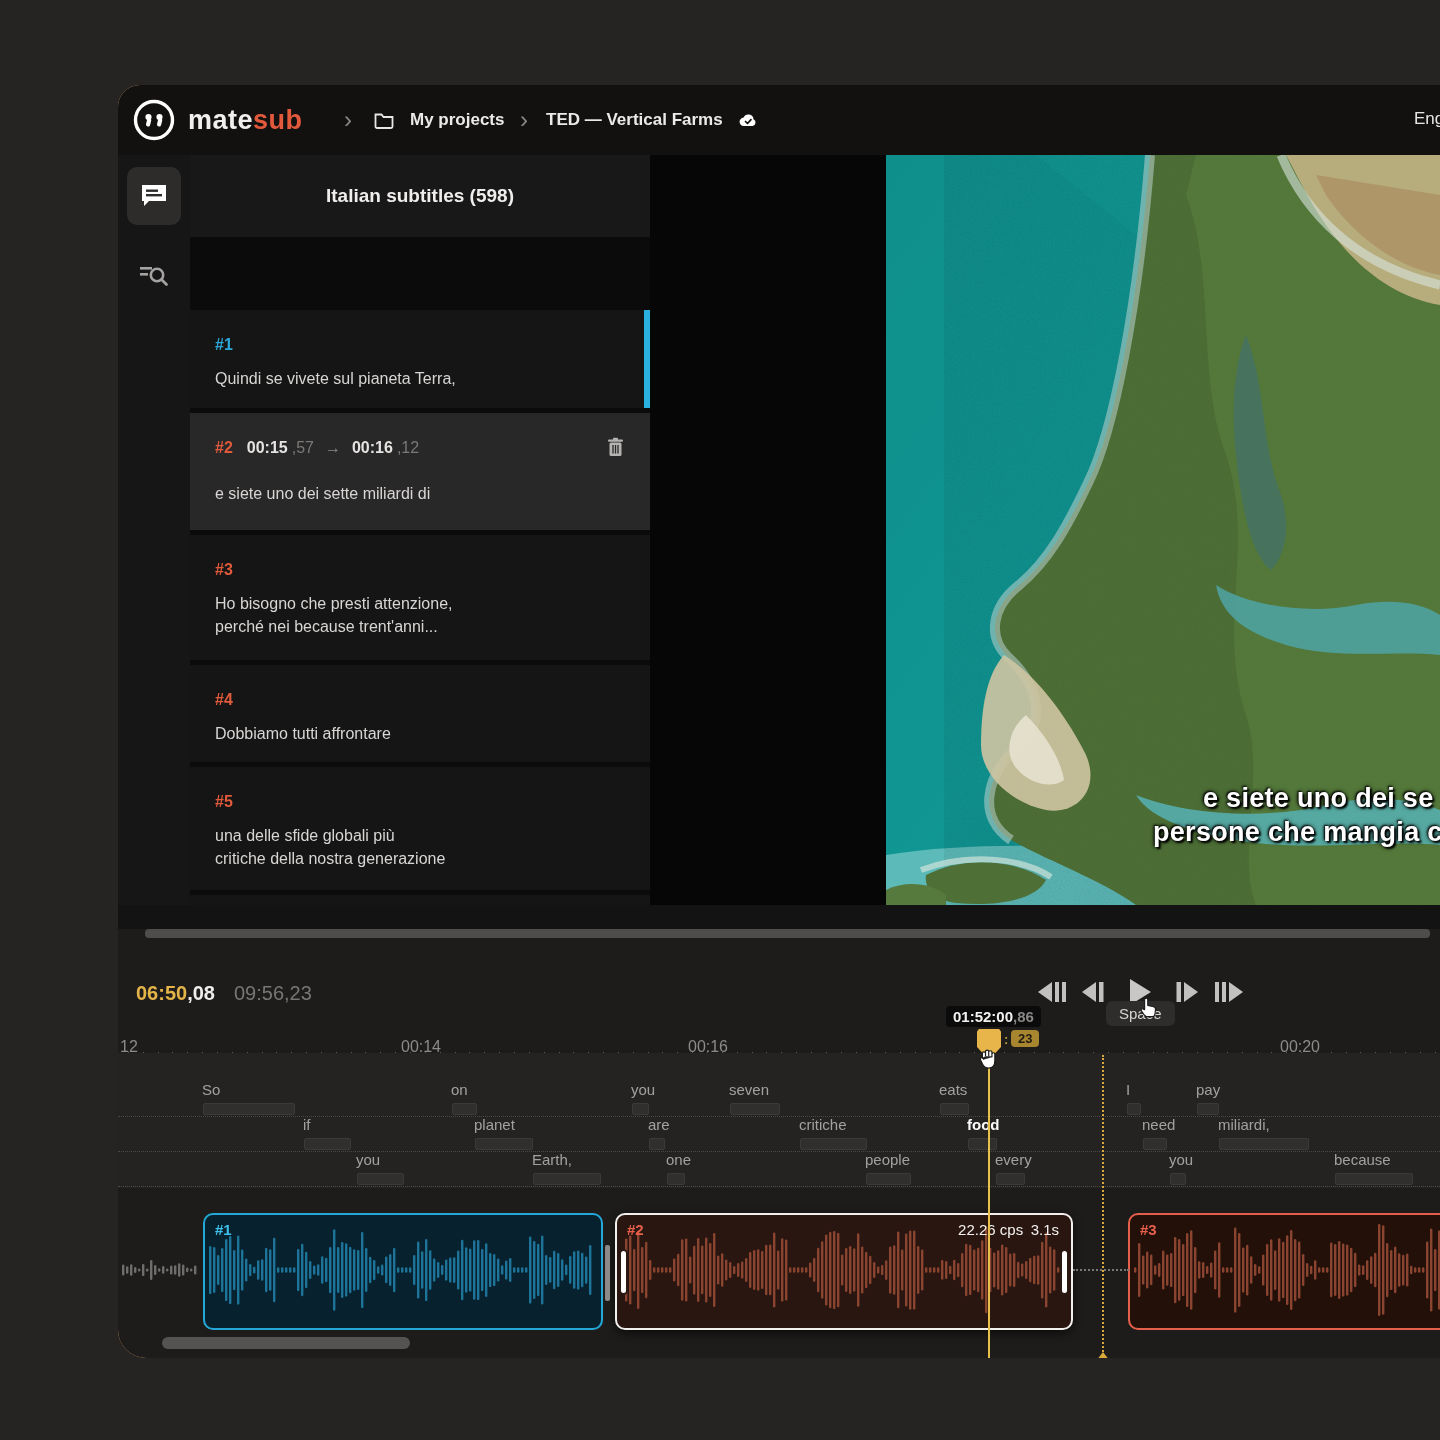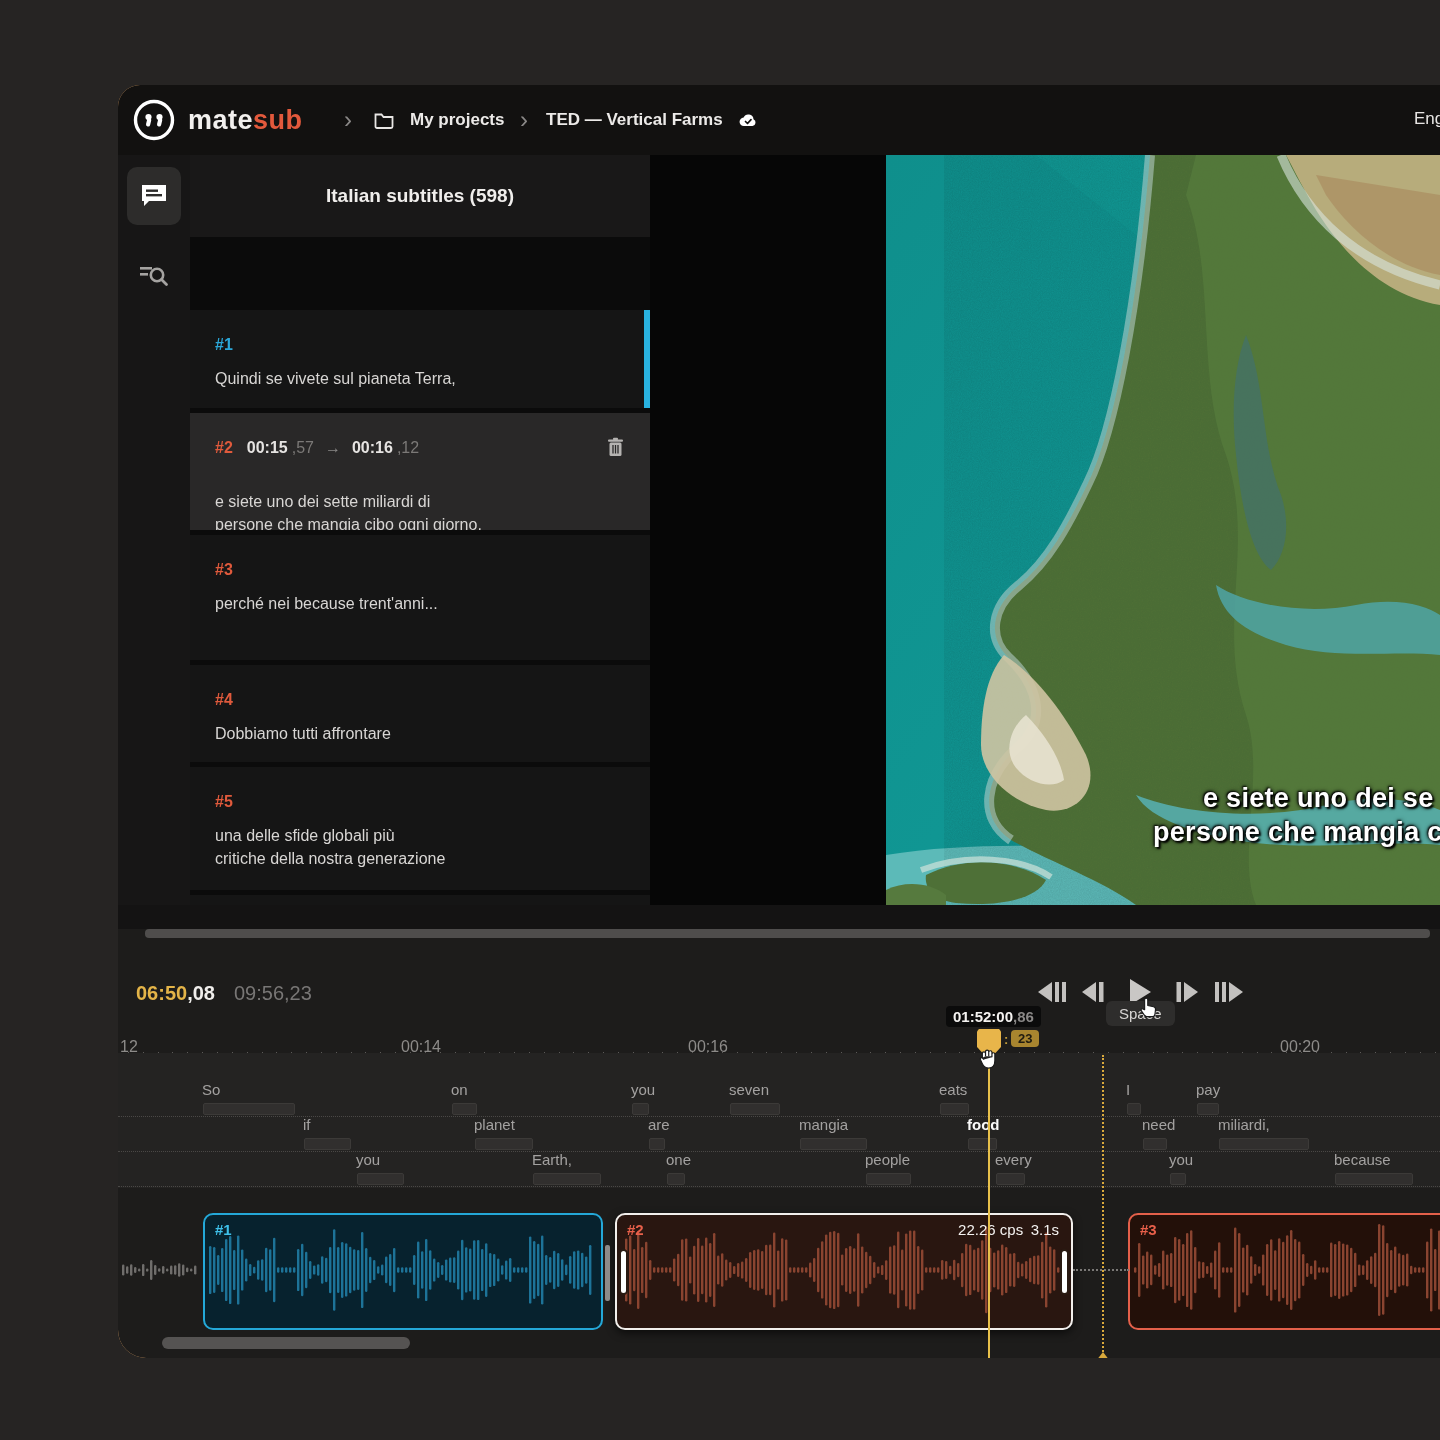--- a/index.html
+++ b/index.html
@@ -192,26 +192,26 @@
         <div class="trash">
           <svg width="17" height="20" viewBox="0 0 17 20">
             <rect x="2.5" y="5.5" width="12" height="13.5" rx="1.5" fill="#b5b3b1"></rect>
             <rect x="1" y="2.5" width="15" height="2.2" rx="1" fill="#b5b3b1"></rect>
             <rect x="6" y="0.8" width="5" height="2.4" rx="1" fill="#b5b3b1"></rect>
             <line x1="6" y1="8" x2="6" y2="16.5" stroke="#292828" stroke-width="1.3"></line>
             <line x1="8.5" y1="8" x2="8.5" y2="16.5" stroke="#292828" stroke-width="1.3"></line>
             <line x1="11" y1="8" x2="11" y2="16.5" stroke="#292828" stroke-width="1.3"></line>
           </svg>
         </div>
-        <div class="sub-line" style="margin-top:20px;">e siete uno dei sette miliardi di</div>
-        <div class="sub-line">persone che mangia cibo ogni giorno.</div>
+        <div class="sub-line" style="margin-top:12px;">e siete uno dei sette miliardi di</div>
       </div>
 
       <div class="sub-item" style="top:380px;height:125px;">
         <div class="sub-id">#3</div>
+        <div class="sub-line">Ho bisogno che presti attenzione,</div>
         <div class="sub-line">perché nei because trent'anni...</div>
       </div>
 
       <div class="sub-item" style="top:510px;height:97px;">
         <div class="sub-id">#4</div>
         <div class="sub-line">Dobbiamo tutti affrontare</div>
       </div>
 
       <div class="sub-item" style="top:612px;height:123px;">
         <div class="sub-id">#5</div>
@@ -435,21 +435,21 @@
         <div class="word-lab" style="left: 1008px; top: 28px;">I</div>
         <div class="word-bar" style="left: 1079px; width: 22px; top: 50px;"></div>
         <div class="word-lab" style="left: 1078px; top: 28px;">pay</div>
         <div class="word-bar" style="left: 186px; width: 47px; top: 85px;"></div>
         <div class="word-lab" style="left: 185px; top: 63px;">if</div>
         <div class="word-bar" style="left: 357px; width: 58px; top: 85px;"></div>
         <div class="word-lab" style="left: 356px; top: 63px;">planet</div>
         <div class="word-bar" style="left: 531px; width: 16px; top: 85px;"></div>
         <div class="word-lab" style="left: 530px; top: 63px;">are</div>
         <div class="word-bar" style="left: 682px; width: 67px; top: 85px;"></div>
-        <div class="word-lab" style="left: 681px; top: 63px;">mangia</div>
+        <div class="word-lab" style="left: 681px; top: 63px;">critiche</div>
         <div class="word-bar" style="left: 850px; width: 29px; top: 85px;"></div>
         <div class="word-lab active" style="left: 849px; top: 63px;">food</div>
         <div class="word-bar" style="left: 1025px; width: 24px; top: 85px;"></div>
         <div class="word-lab" style="left: 1024px; top: 63px;">need</div>
         <div class="word-bar" style="left: 1101px; width: 90px; top: 85px;"></div>
         <div class="word-lab" style="left: 1100px; top: 63px;">miliardi,</div>
         <div class="word-bar" style="left: 239px; width: 47px; top: 120px;"></div>
         <div class="word-lab" style="left: 238px; top: 98px;">you</div>
         <div class="word-bar" style="left: 415px; width: 68px; top: 120px;"></div>
         <div class="word-lab" style="left: 414px; top: 98px;">Earth,</div>

